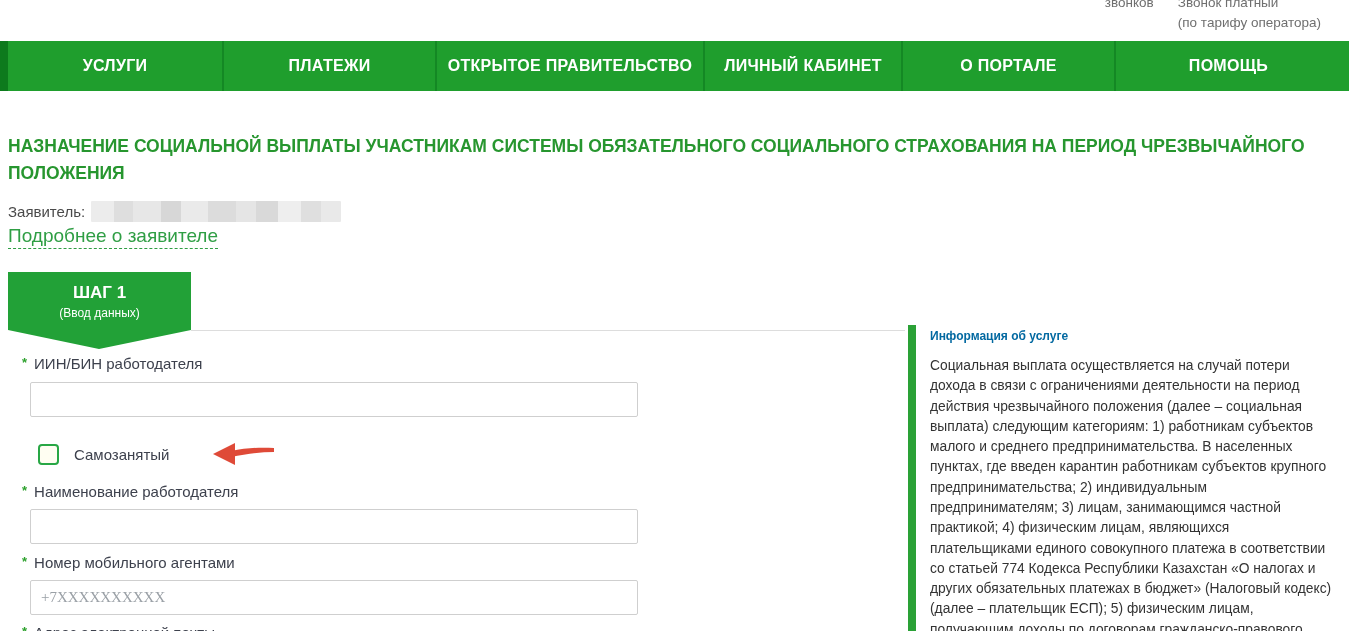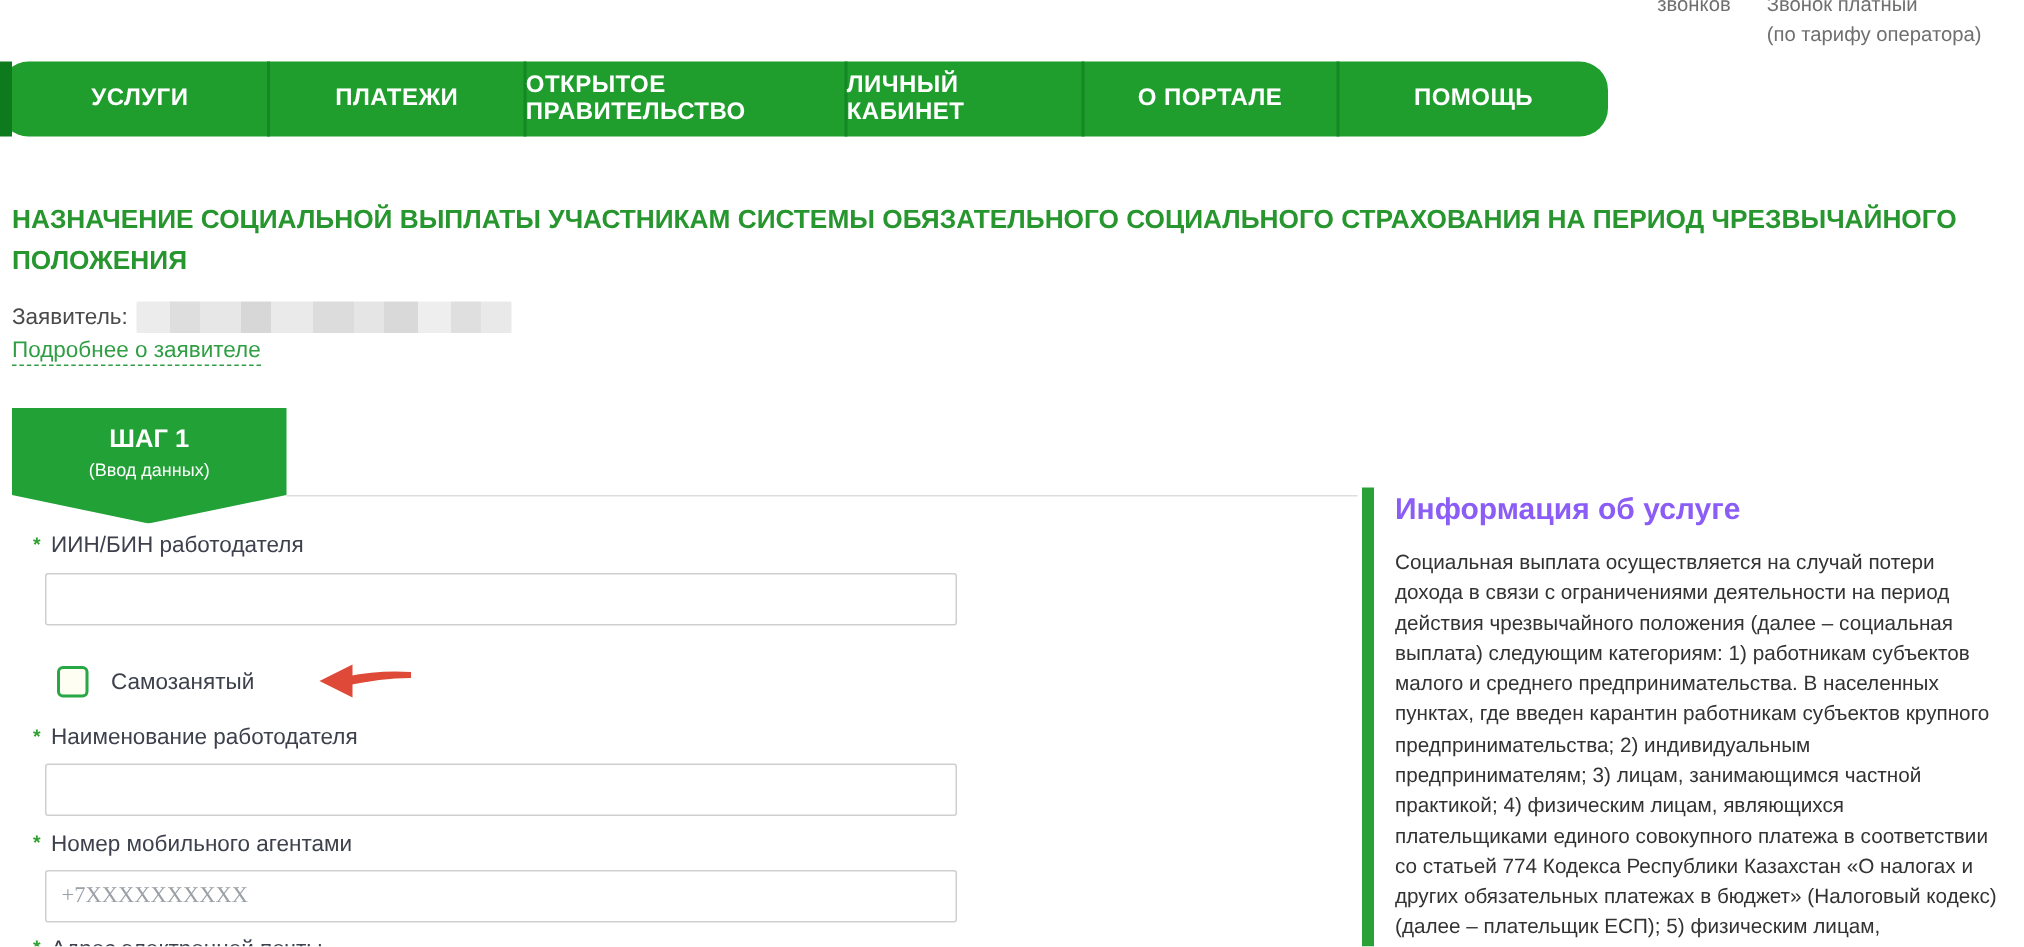--- a/index.html
+++ b/index.html
@@ -11,22 +11,22 @@
 
   
   .top-note {
     position:absolute; top:-7px; right:28px; display:flex; gap:24px;
     color:#6f6f6f; font-size:13.5px; line-height:1.5; text-align:left;
   }
   .top-note .col2 { text-align:left; }
 
   
   .nav {
-    position:absolute; top:41px; left:0; width:1072px; height:50px;
-    background:#1f9e2d; display:flex;border-radius:19px;
+    position:absolute; top:41px; left:0; width:1349px; height:50px;
+    background:#1f9e2d; display:flex;
   }
   .nav-edge { width:8px; height:50px; background:#0d7a1d; flex:0 0 auto; }
   .nav-item {
     display:flex; align-items:center; justify-content:center;
     color:#ffffff; font-size:16px; font-weight:700; letter-spacing:.3px;
     cursor:pointer; height:50px;
   }
   .nav-item + .nav-item { border-left:2px solid #148824; }
   .w16 { width:214px; } .w16b { width:213px; } .w20 { width:268px; }
   .w15 { width:198px; } .w17 { width:227px; }
@@ -41,21 +41,21 @@
     font-size:15px; color:#4a4a4a;
   }
   .blur-name {
     width:250px; height:21px; margin-left:6px; border-radius:1px;
     background-image:
       linear-gradient(90deg,#ececec 0 9%,#dedede 9% 17%,#e7e7e7 17% 28%,#d7d7d7 28% 36%,
         #eaeaea 36% 47%,#dcdcdc 47% 58%,#e5e5e5 58% 66%,#d9d9d9 66% 75%,
         #eeeeee 75% 84%,#dfdfdf 84% 92%,#e9e9e9 92% 100%);
   }
   .applicant-link {
-    position:absolute; top:225px; left:8px; font-size:15px; color:#2f9e44;
+    position:absolute; top:225px; left:8px; font-size:19px; color:#2f9e44;
     border-bottom:1px dashed #2f9e44; padding-bottom:1px; cursor:pointer;
   }
 
   
   .tabs { position:absolute; top:272px; left:8px; width:897px; height:58px; display:flex;gap:12px; }
   .tabs::after {
     content:""; position:absolute; left:183px; top:58px; right:0; height:1px; background:#dddddd;
   }
   .tab {
     width:183px; height:58px; display:flex; flex-direction:column;
@@ -93,21 +93,21 @@
   .m-inp2 { margin-top:9px; }
   .m-lab3 { margin-top:10px; }
   .m-inp3 { margin-top:9px;font-family:Liberation Serif, serif; }
   .m-lab4 { margin-top:9px; }
 
   
   .info {
     position:absolute; left:908px; top:325px; width:424px; height:330px;
     border-left:8px solid #2aa136; padding-left:14px;
   }
-  .info-title { font-size:20px; font-weight:700; color:#8b5cf6; margin:4px 0 13px; }
+  .info-title { font-size:12px; font-weight:700; color:#0369a1; margin:4px 0 13px; }
   .info-body { font-size:13.8px; line-height:1.47; color:#333333; width:402px; }
 </style>
 </head>
 <body>
 
 <div class="screen">
 
   <div class="top-note">
     <span>звонков</span>
     <span class="col2">

